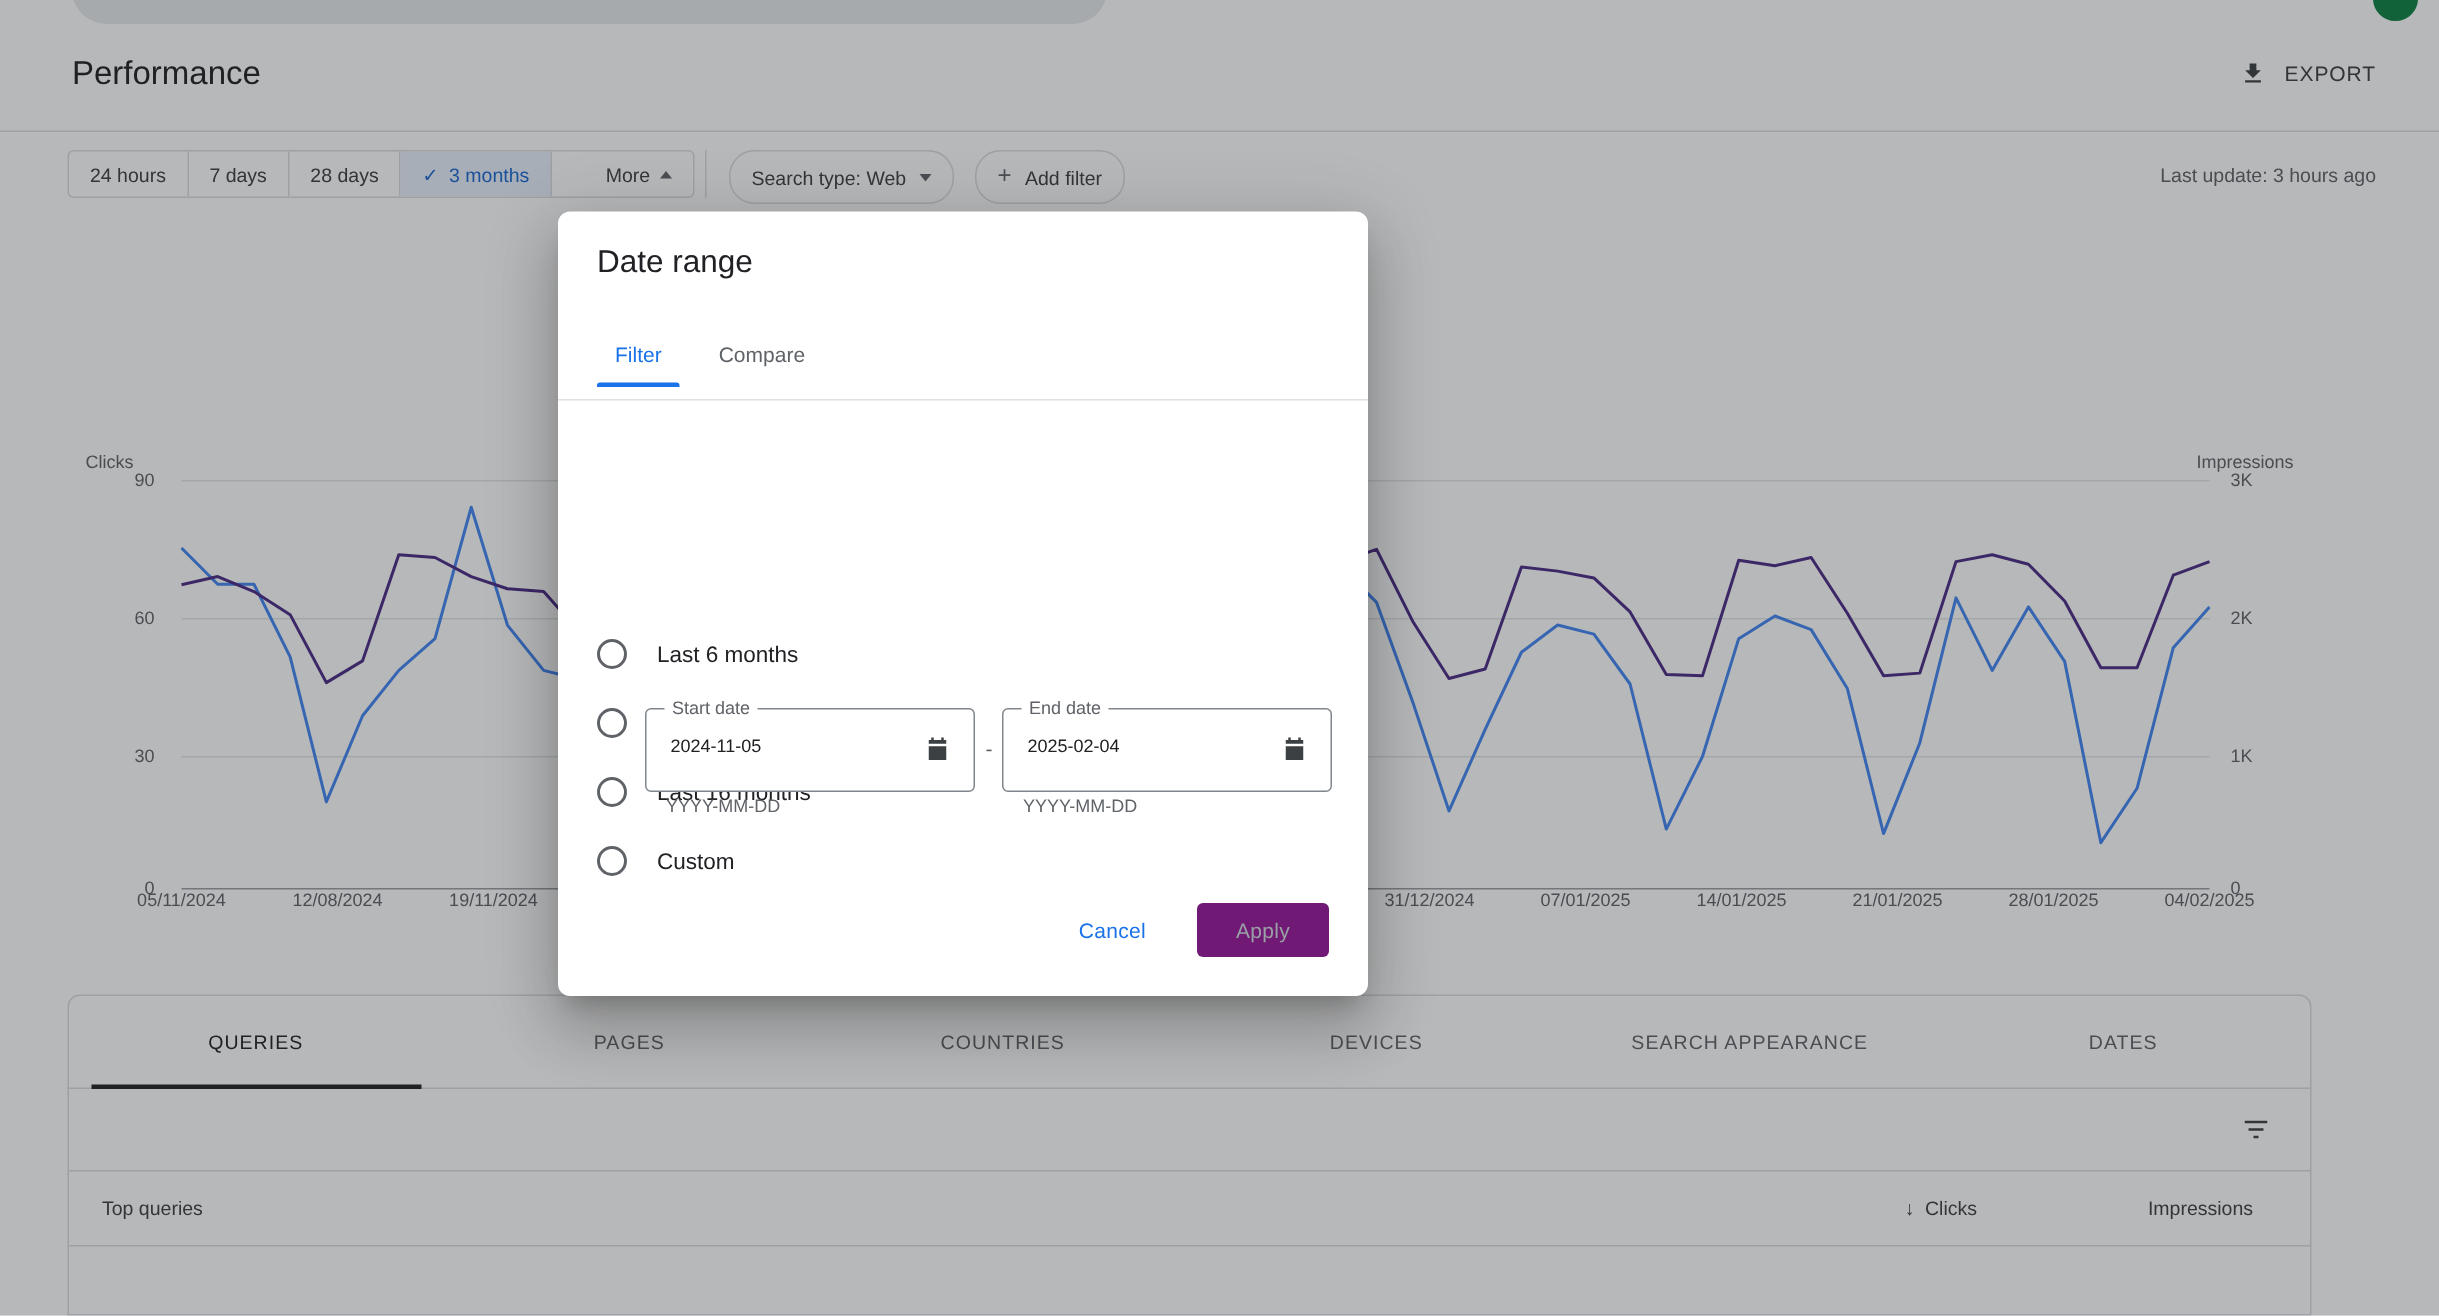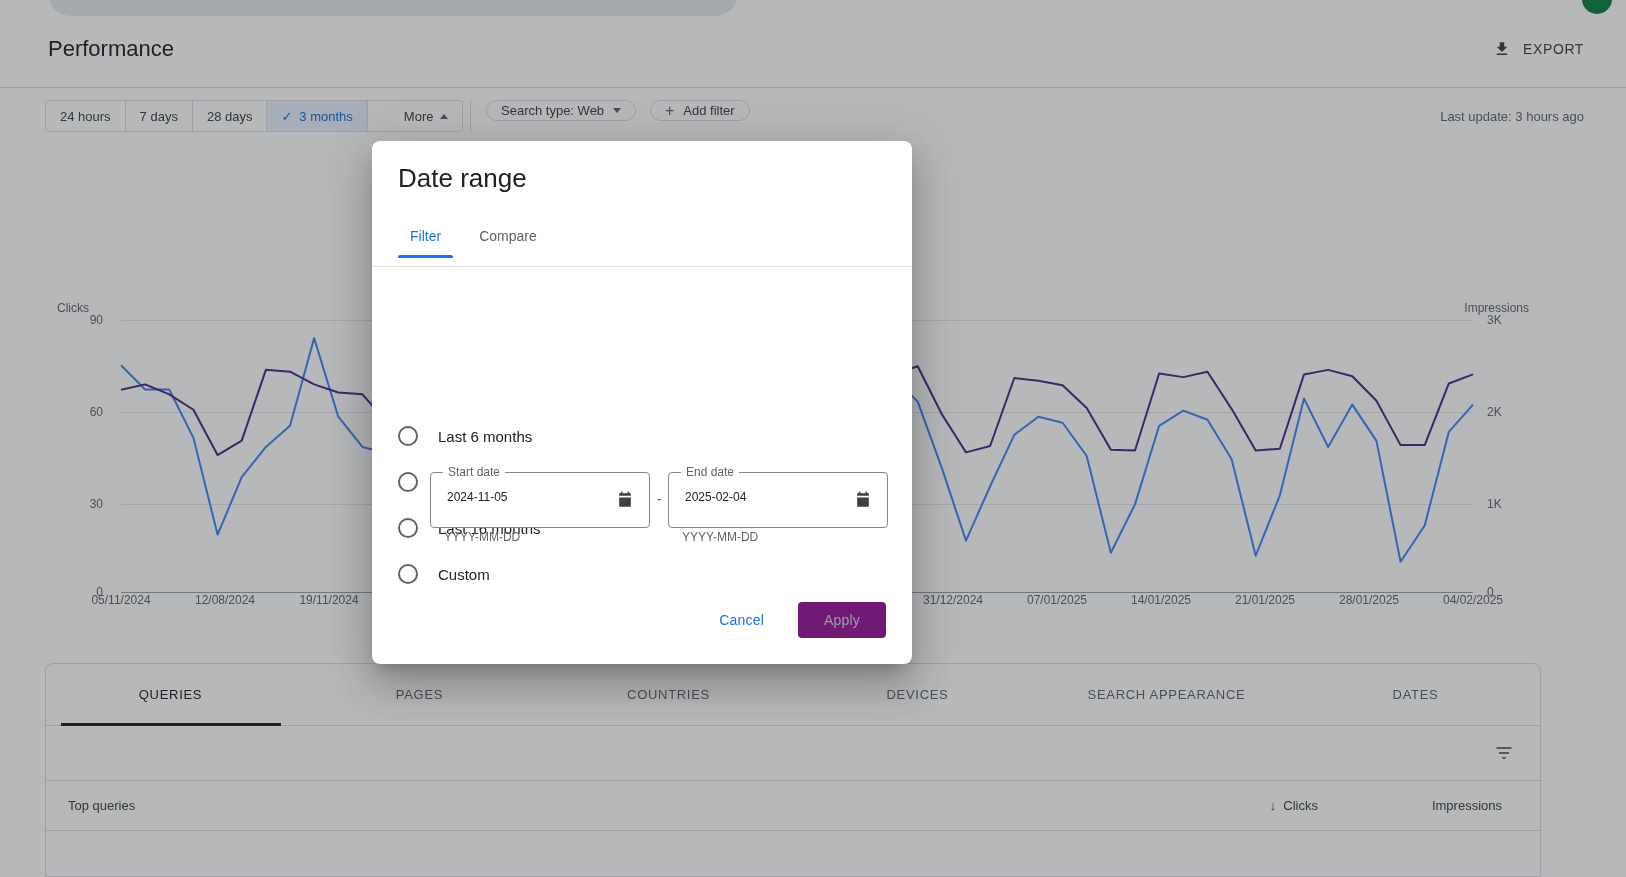--- a/index.html
+++ b/index.html
@@ -91,21 +91,21 @@
     border-left: 4px solid transparent;
     border-right: 4px solid transparent;
     border-top: 5px solid #5f6368;
     display: inline-block;
   }
   .tb-divider {
     position: absolute; left: 470px; top: 12px;
     width: 1px; height: 32px; background: #dadce0;
   }
   .pill {
-    position: absolute; top: 12px; height: 21px;
+    position: absolute; top: 12px; height: 36px;
     display: flex; align-items: center; gap: 9px;
     padding: 0 14px; border: 1px solid #dadce0; border-radius: 17px;
     background: #fff; font-size: 13px; color: #3c4043;
     cursor: pointer; white-space: nowrap;
   }
   #pill-search-type { left: 486px; }
   #pill-add-filter { left: 650px; }
   .plus { font-size: 16px; color: #5f6368; line-height: 1; }
 
   .last-update {
@@ -236,21 +236,21 @@
     width: 540px; height: 523px;
     background: #fff;
     border-radius: 8px;
     box-shadow: 0 11px 15px -7px rgba(0,0,0,.2),
                 0 24px 38px 3px rgba(0,0,0,.14),
                 0 9px 46px 8px rgba(0,0,0,.12);
     overflow: hidden;
   }
   .modal-title {
     position: absolute; left: 26px; top: 22px;
-    font-size: 26px; color: #202124;
+    font-size: 21px; color: #202124;
   }
   .modal-tabs {
     position: absolute; left: 26px; top: 79px;
     display: flex; gap: 14px;
   }
   .mtab {
     font-size: 14px; font-weight: 500; color: #5f6368;
     padding: 8px 12px 14px 12px; cursor: pointer; position: relative;
   }
   .mtab.active { color: #1a73e8; }

